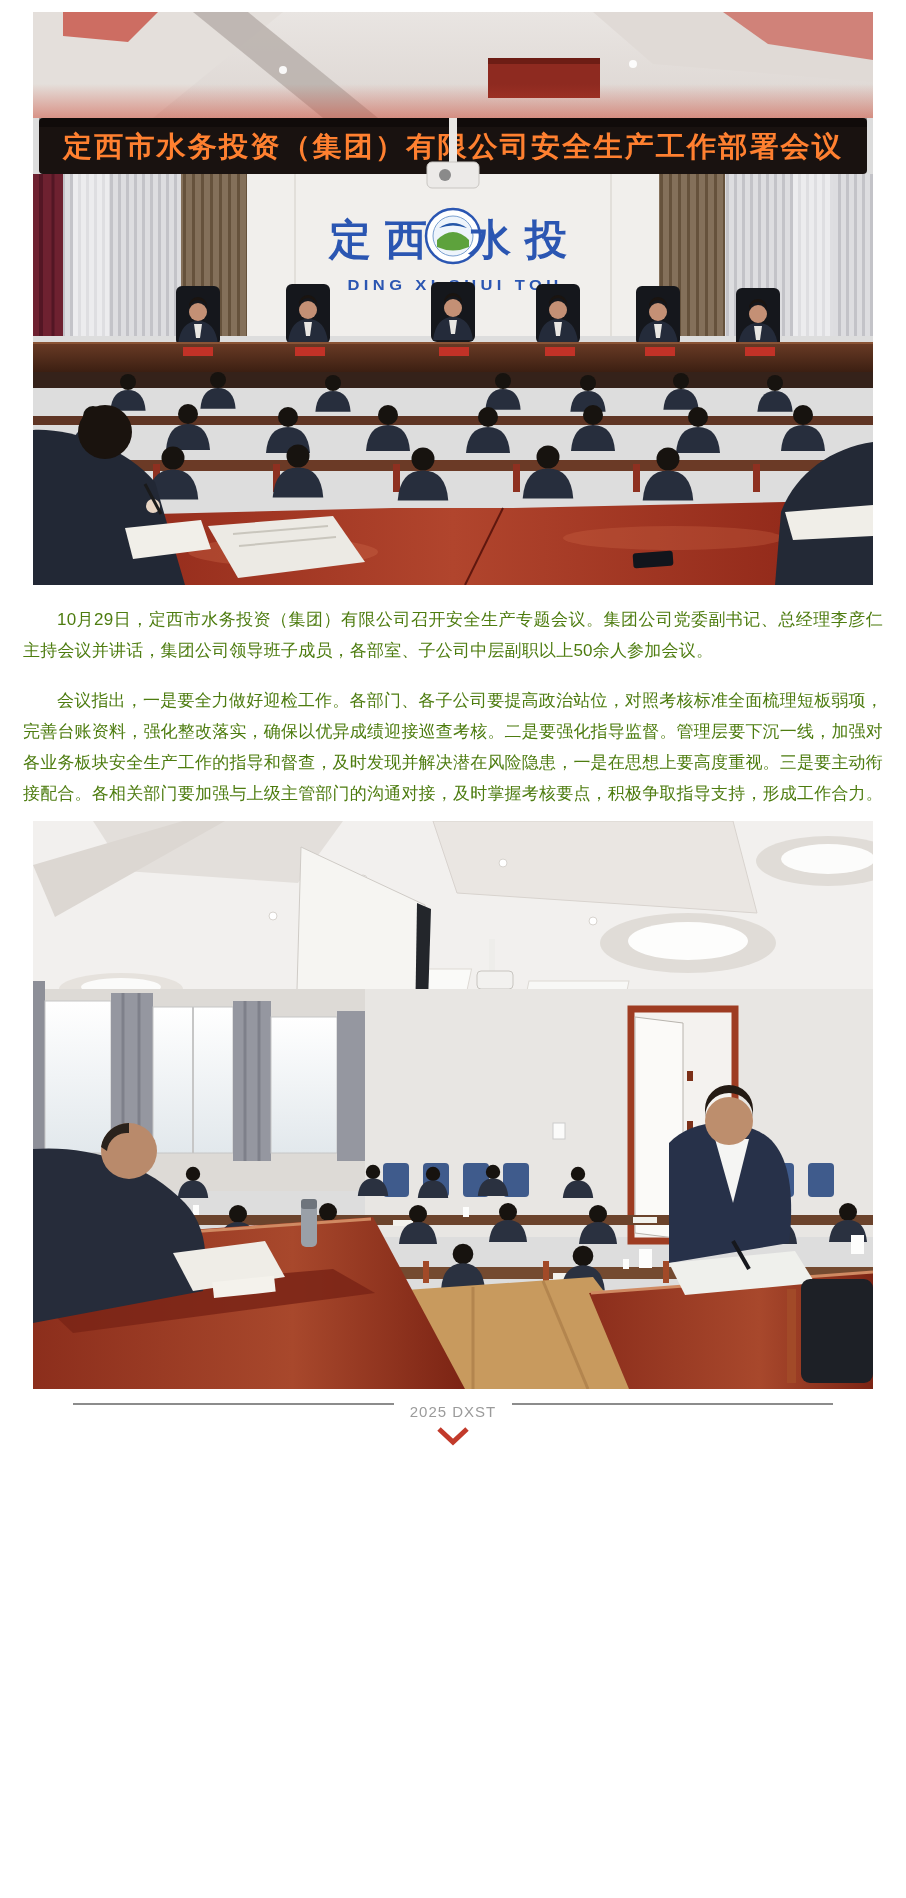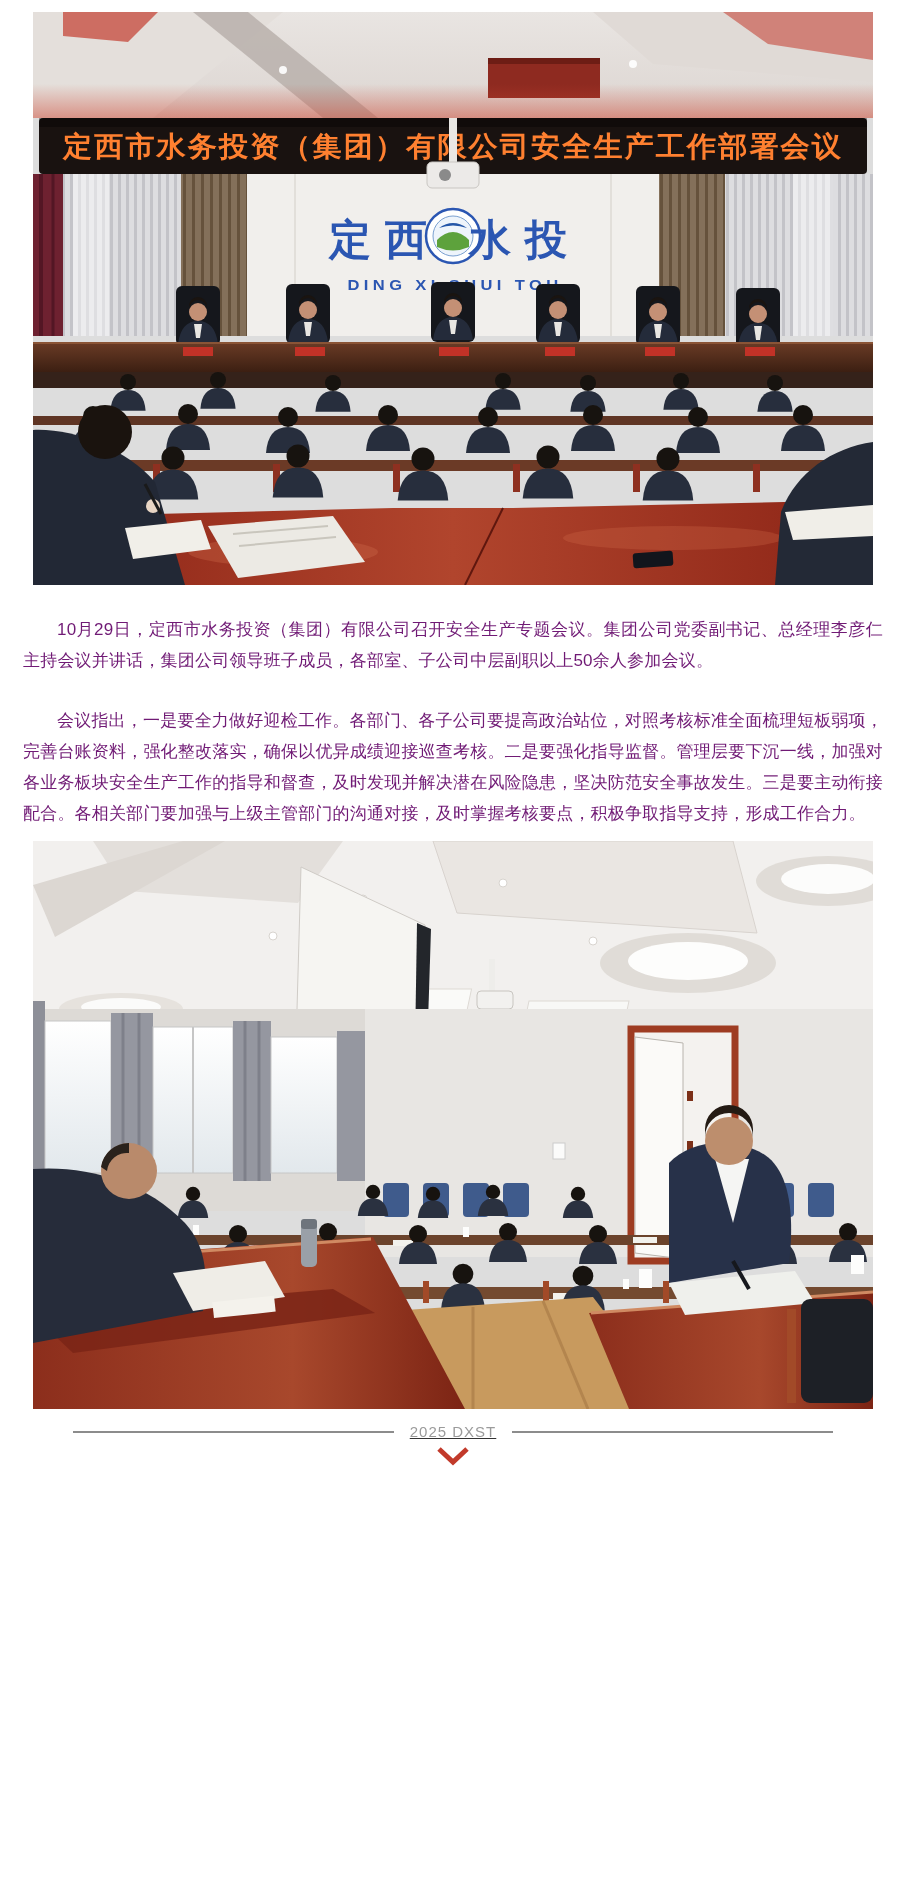--- a/index.html
+++ b/index.html
@@ -3,31 +3,31 @@
 <meta charset="utf-8">
 <style>
   html,body{margin:0;padding:0;background:#ffffff;}
   body{
     width:906px;height:1898px;overflow:hidden;
     font-family:"Liberation Sans","DejaVu Sans",sans-serif;
     color:#333;
   }
   .content{padding:0 23px;}
   .para{
-    font-size:17px;line-height:31px;color:#701a75;
-    text-align:justify;text-indent:2em;margin:29px 0 0;
+    font-size:17px;line-height:31px;color:#4d7c0f;
+    text-align:justify;text-indent:2em;margin:19px 0 0;
     letter-spacing:.2px;
   }
   .photo{
     width:840px;margin:12px auto;display:block;position:relative;
     line-height:0;background:#ddd;
   }
   .photo svg{display:block;width:840px;height:auto;}
   .divider{
-    display:flex;align-items:center;width:760px;margin:14px auto 0;text-decoration:underline;
+    display:flex;width:760px;margin:14px auto 0;
   }
   .divider .line{flex:1;height:2px;background:#8c8c8c;}
   .divider .label{
     padding:0 16px;font-size:15px;color:#9b9b9b;letter-spacing:1px;
     white-space:nowrap;
   }
   .chevron{width:40px;margin:6px auto 0;text-align:center;cursor:pointer;}
 </style>
 </head>
 <body>
@@ -191,21 +191,21 @@
       <circle cx="72" cy="420" r="27" fill="#1a130e"></circle>
       <polygon points="92,516 168,508 178,537 100,547" fill="#f1efe9"></polygon>
       <circle cx="120" cy="494" r="7" fill="#e8d5c4"></circle>
       <line x1="112" y1="472" x2="128" y2="502" stroke="#1a1a1a" stroke-width="3"></line>
       <path d="M840,430 C798,436 762,462 748,500 L742,573 L840,573 Z" fill="#232936"></path>
       <polygon points="752,500 840,493 840,524 760,528" fill="#f0eee8"></polygon>
     </svg>
   </figure>
 
   <p class="para">10月29日，定西市水务投资（集团）有限公司召开安全生产专题会议。集团公司党委副书记、总经理李彦仁主持会议并讲话，集团公司领导班子成员，各部室、子公司中层副职以上50余人参加会议。</p>
-  <p class="para">会议指出，一是要全力做好迎检工作。各部门、各子公司要提高政治站位，对照考核标准全面梳理短板弱项，完善台账资料，强化整改落实，确保以优异成绩迎接巡查考核。二是要强化指导监督。管理层要下沉一线，加强对各业务板块安全生产工作的指导和督查，及时发现并解决潜在风险隐患，坚决防范安全事故发生。三是要主动衔接配合。各相关部门要加强与上级主管部门的沟通对接，及时掌握考核要点，积极争取指导支持，形成工作合力。</p>
+  <p class="para">会议指出，一是要全力做好迎检工作。各部门、各子公司要提高政治站位，对照考核标准全面梳理短板弱项，完善台账资料，强化整改落实，确保以优异成绩迎接巡查考核。二是要强化指导监督。管理层要下沉一线，加强对各业务板块安全生产工作的指导和督查，及时发现并解决潜在风险隐患，一是在思想上要高度重视。三是要主动衔接配合。各相关部门要加强与上级主管部门的沟通对接，及时掌握考核要点，积极争取指导支持，形成工作合力。</p>
 
   <figure class="photo">
     <svg viewBox="0 0 840 568" xmlns="http://www.w3.org/2000/svg">
       <defs>
         <linearGradient id="fgT2" x1="0" y1="0" x2="1" y2="0">
           <stop offset="0" stop-color="#8c2e1c"></stop>
             <stop offset=".6" stop-color="#a8482c"></stop>
             <stop offset="1" stop-color="#7c2414"></stop>
         </linearGradient>
         <linearGradient id="win2" x1="0" y1="0" x2="0" y2="1">

